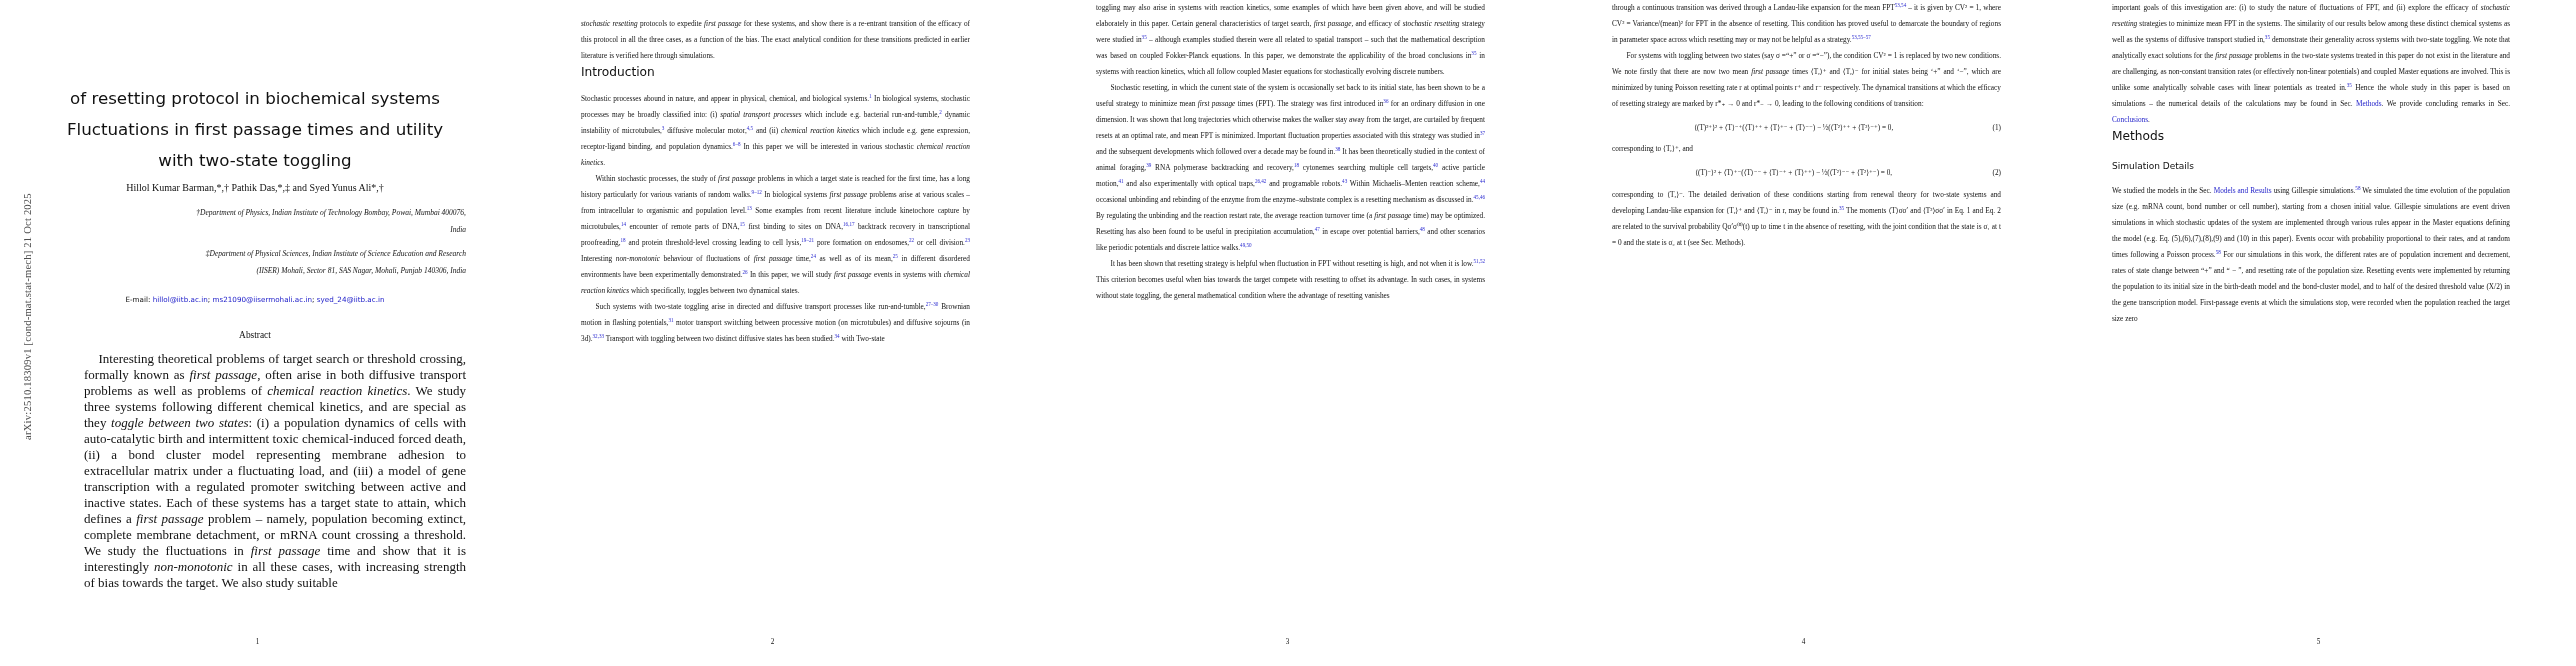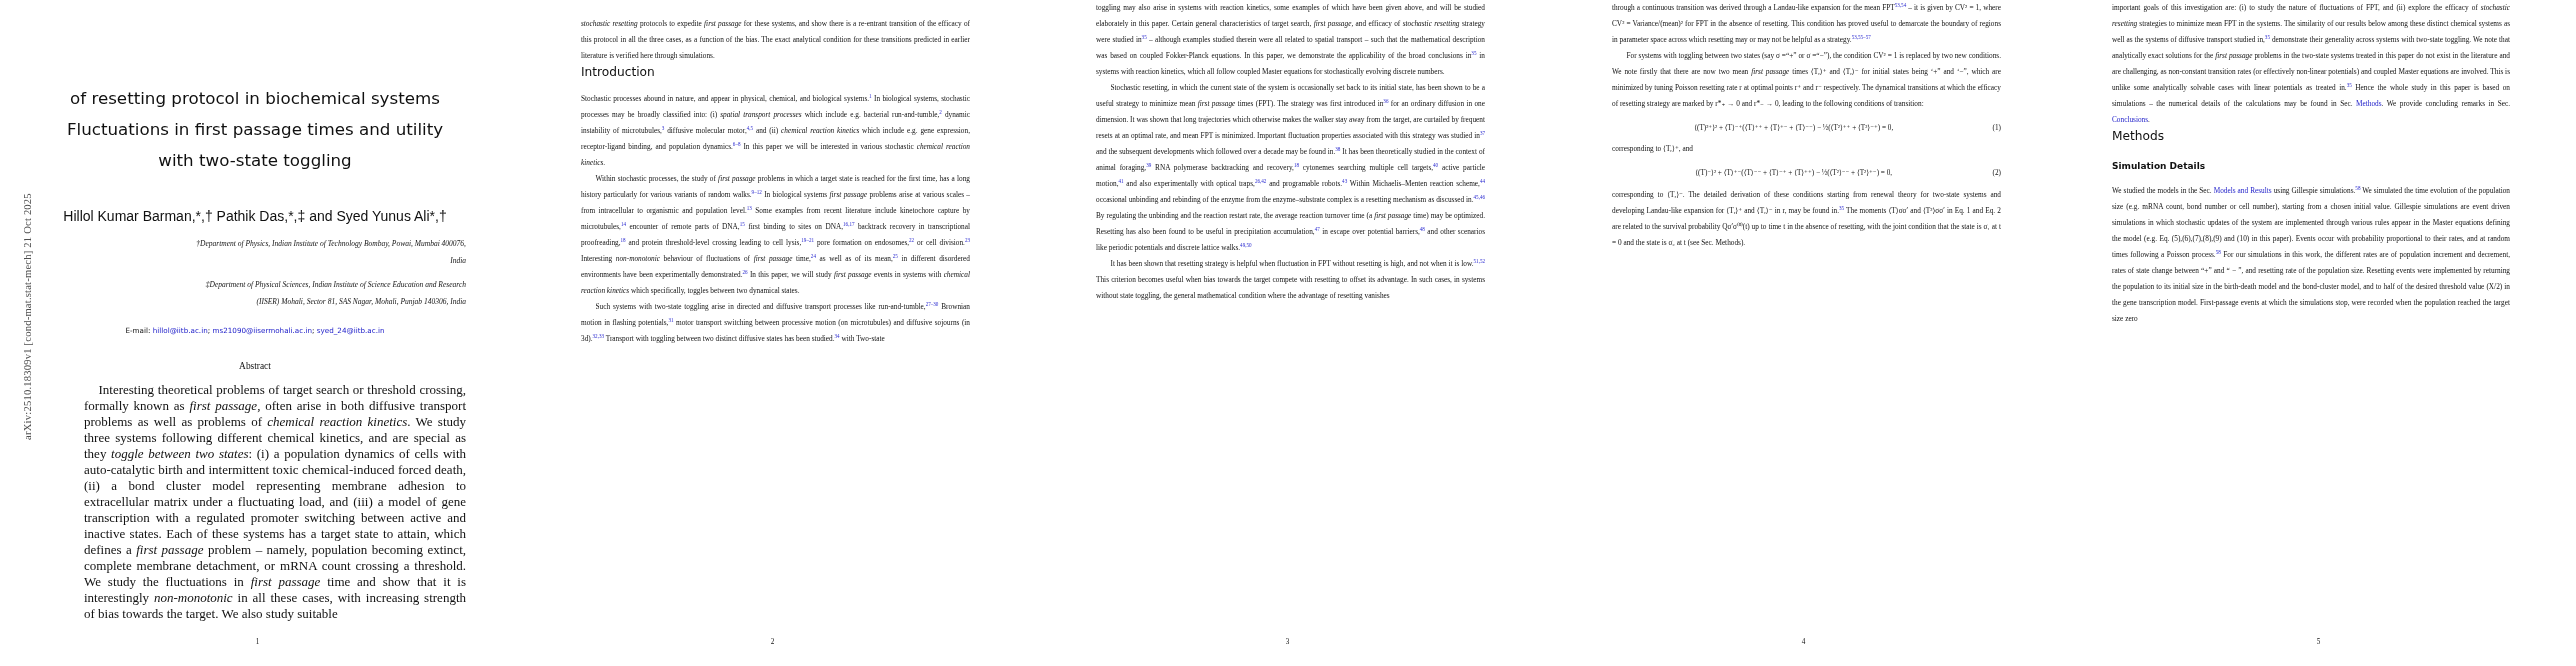--- a/index.html
+++ b/index.html
@@ -15,36 +15,36 @@
   .p1 .col{left:44px;width:422px;}
   .p5 .col{left:51px;width:398px;}
 
   .arxiv-stamp{position:absolute;left:-151px;top:311px;width:356px;
     transform:rotate(-90deg);transform-origin:50% 50%;
     font-family:"Liberation Serif",serif;font-size:10.6px;color:#4d4d4d;
     letter-spacing:0.2px;white-space:nowrap;text-align:center;}
 
   .title{font-family:"DejaVu Sans",sans-serif;font-size:16.7px;line-height:31px;
     text-align:center;color:#101010;margin-top:83px;font-weight:400;}
-  .authors{font-family:Liberation Sans, sans-serif;font-size:14px;text-align:center;
-    color:#101010;margin-top:32px;}
+  .authors{font-family:Liberation Serif, serif;font-size:10px;text-align:center;
+    color:#101010;margin-top:6px;}
   .affil{font-style:italic;font-size:7.5px;line-height:16.7px;text-align:right;
     color:#151515;margin-top:12.2px;}
   .affil2{margin-top:7.8px;}
   .email{font-family:"DejaVu Sans",sans-serif;font-size:7.2px;text-align:center;margin-top:15.6px;color:#111;}
   .email a{color:#1a1ac8;text-decoration:none;}
   .abs-h{font-size:9.4px;text-align:center;margin-top:25.6px;color:#101010;}
   .abs-b{font-size:13px;line-height:16px;text-align:justify;margin-top:11px;
     text-indent:14.5px;color:#111;margin-left:40px;}
 
   .body{font-size:7.3px;line-height:16px;text-align:justify;color:#111;}
   .body p{margin:0;text-indent:14.5px;}
   .body p.noind{text-indent:0;}
   .h1{font-family:"DejaVu Sans",sans-serif;font-size:12.2px;color:#101010;margin:0 0 11px;}
-  .h2{font-family:"DejaVu Sans",sans-serif;font-size:9px;color:#101010;margin:14px 0 9px;font-weight:bold;}
+  .h2{font-family:"DejaVu Sans",sans-serif;font-size:9px;color:#101010;margin:14px 0 9px;}
   .it{font-style:italic;}
   sup.cite{color:#2a2ad0;font-size:5.1px;vertical-align:super;line-height:0;}
   a.xref{color:#1a1ac8;text-decoration:none;}
   .folio{position:absolute;bottom:21px;left:0;width:100%;text-align:center;
     font-size:7.2px;color:#111;}
 
   .eqwrap{display:flex;align-items:center;justify-content:center;margin:7.8px 0 5.6px;}
   .eq{flex:1;text-align:center;font-size:7.2px;color:#111;}
   .eqn{width:25.6px;text-align:right;font-size:7.2px;color:#111;}
   .top0{margin-top:15.6px;}

